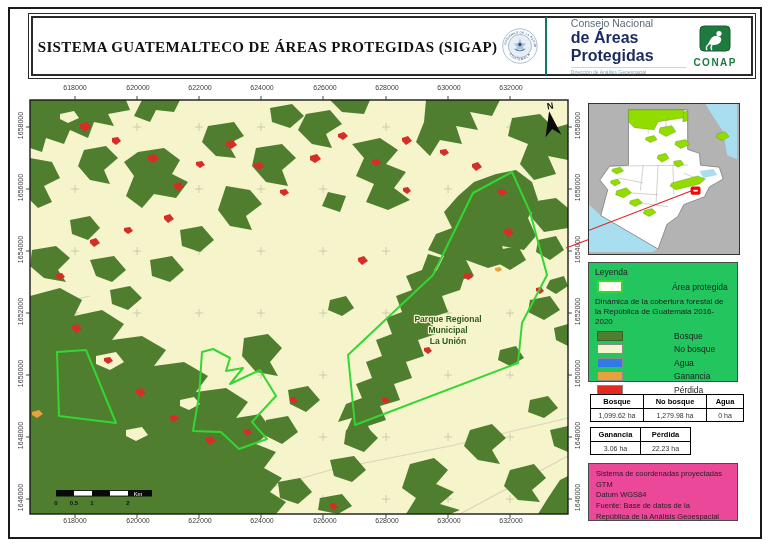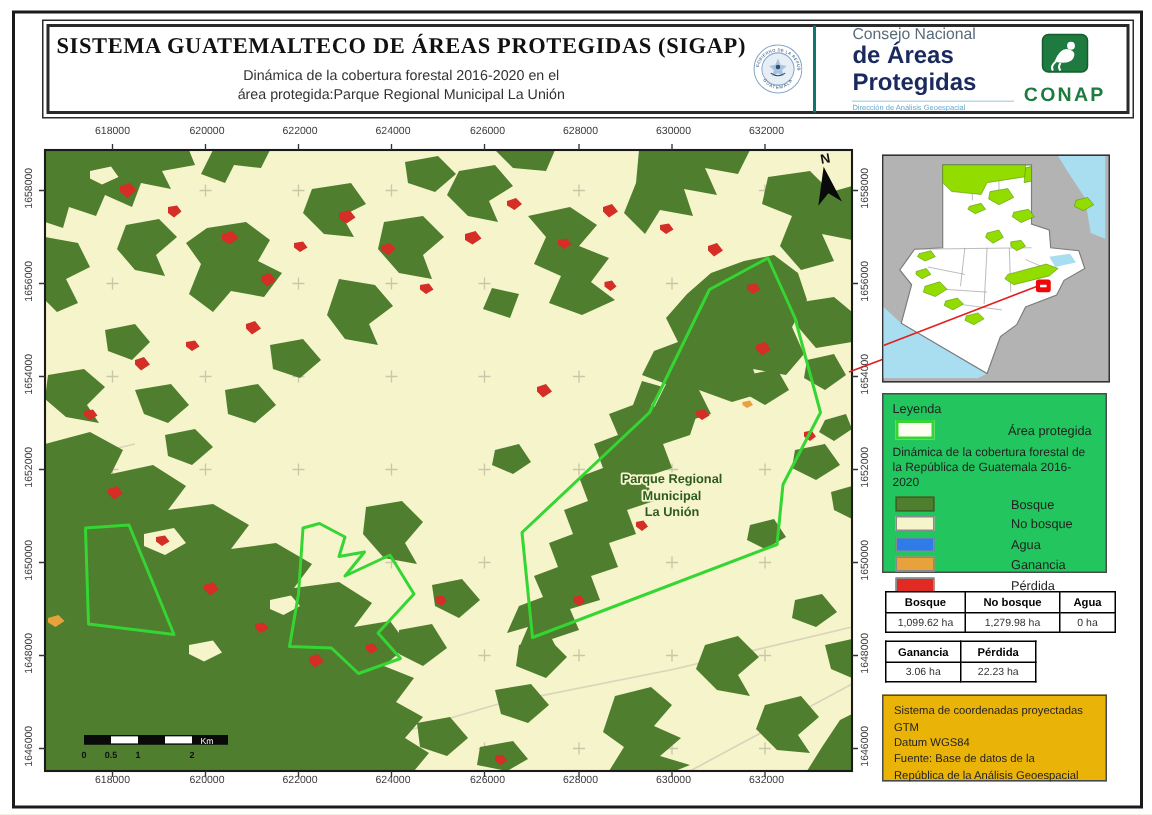--- a/index.html
+++ b/index.html
@@ -11,21 +11,21 @@
   .header-inner{width:100%;height:100%;border:2px solid #2a2a2a;box-sizing:border-box;display:flex;align-items:center;}
   .title-wrap{flex:1;text-align:center;padding-top:2px;}
   .map-title{font-family:"Liberation Serif",serif;font-weight:bold;font-size:15px;letter-spacing:.4px;color:#111;}
   .map-subtitle{font-size:9.5px;color:#333;margin-top:5px;line-height:1.35;padding:0 120px 0 120px;}
   .logos{width:235px;display:flex;align-items:center;gap:7px;padding-right:14px;}
   .council{border-left:2px solid #0f766e;padding-left:24px;}
   .council-l1{font-size:10.5px;color:#5a6b7a;}
   .council-l2{font-size:16px;font-weight:bold;color:#1b2a5e;}
   .council-l3{font-size:5px;color:#6aa8cc;border-top:1px solid #bcd9e8;margin-top:2px;padding-top:1px;}
   .conap-wrap{text-align:center;}
-  .conap-label{font-size:13px;font-weight:bold;color:#1f7a40;letter-spacing:1.5px;margin-top:1px;}
+  .conap-label{font-size:10px;font-weight:bold;color:#1f7a40;letter-spacing:1.5px;margin-top:1px;}
   
   .map-svg{left:30px;top:100px;overflow:visible;}
   .tkx{position:absolute;width:50px;margin-left:-25px;text-align:center;font-size:7px;color:#3c3c3c;}
   .tky{position:absolute;width:60px;margin-left:-30px;margin-top:-5px;text-align:center;font-size:7px;color:#3c3c3c;transform:rotate(-90deg);}
   
   .overview-box{left:588px;top:103px;width:150px;height:150px;border:1px solid #333;background:#b3b3b3;}
   .legend-box{left:588px;top:262px;width:150px;height:120px;background:#22c55e;border:1px solid #4a4a4a;box-sizing:border-box;padding:4px 6px;}
   .legend-title{font-size:8.5px;color:#222;}
   .legend-area-row{display:flex;align-items:center;gap:6px;margin:3px 0 4px 2px;}
   .sw-area{width:22px;height:9px;background:#fdfdf2;border:2.5px solid #35d633;}
@@ -42,34 +42,33 @@
   table.stats td,table.stats th{border:1px solid #000;text-align:center;padding:0;}
   table.stats th{font-size:7.5px;height:13px;font-weight:bold;}
   table.stats td{font-size:7px;height:12px;color:#333;}
   .t1{left:590px;top:394px;}
   .t2{left:590px;top:427px;}
   .t1 th,.t1 td{width:52px;}
   .t1 .c2{width:62px;}
   .t1 .c3{width:36px;}
   .t2 th,.t2 td{width:49px;}
   table.stats{border:1.5px solid #000;}
-  .source-box{left:588px;top:463px;width:150px;height:58px;background:#eab308;border:1px solid #4a4a4a;box-sizing:border-box;padding:5px 7px;font-size:7.5px;color:#222;line-height:1.42;}
+  .source-box{left:588px;top:463px;width:150px;height:58px;background:#ec4899;border:1px solid #4a4a4a;box-sizing:border-box;padding:5px 7px;font-size:7.5px;color:#222;line-height:1.42;}
   .leader-svg{left:566px;top:236px;overflow:visible;}
 </style>
 </head>
 <body>
 
 <div class="page">
   <div class="abs page-border"></div>
 
   <div class="abs header-box">
     <div class="header-inner">
       <div class="title-wrap">
         <div class="map-title">SISTEMA GUATEMALTECO DE ÁREAS PROTEGIDAS  (SIGAP)</div>
-        <div class="map-subtitle">Dinámica de la cobertura forestal 2016-2020 en el área protegida:Parque Regional Municipal La Unión</div>
       </div>
       <div class="logos">
 
         <svg width="48" height="48" viewBox="0 0 48 48">
           <circle cx="24" cy="24" r="23" fill="#ffffff" stroke="#8aa8c6" stroke-width="1"></circle>
           <circle cx="24" cy="24" r="15.5" fill="#e7eef6" stroke="#89a8c8" stroke-width="1"></circle>
           <defs>
             <path id="arcTop" d="M 5,26 A 19,19 0 0 1 43,26"></path>
             <path id="arcBot" d="M 8,27 A 16,16 0 0 0 40,27"></path>
           </defs>

